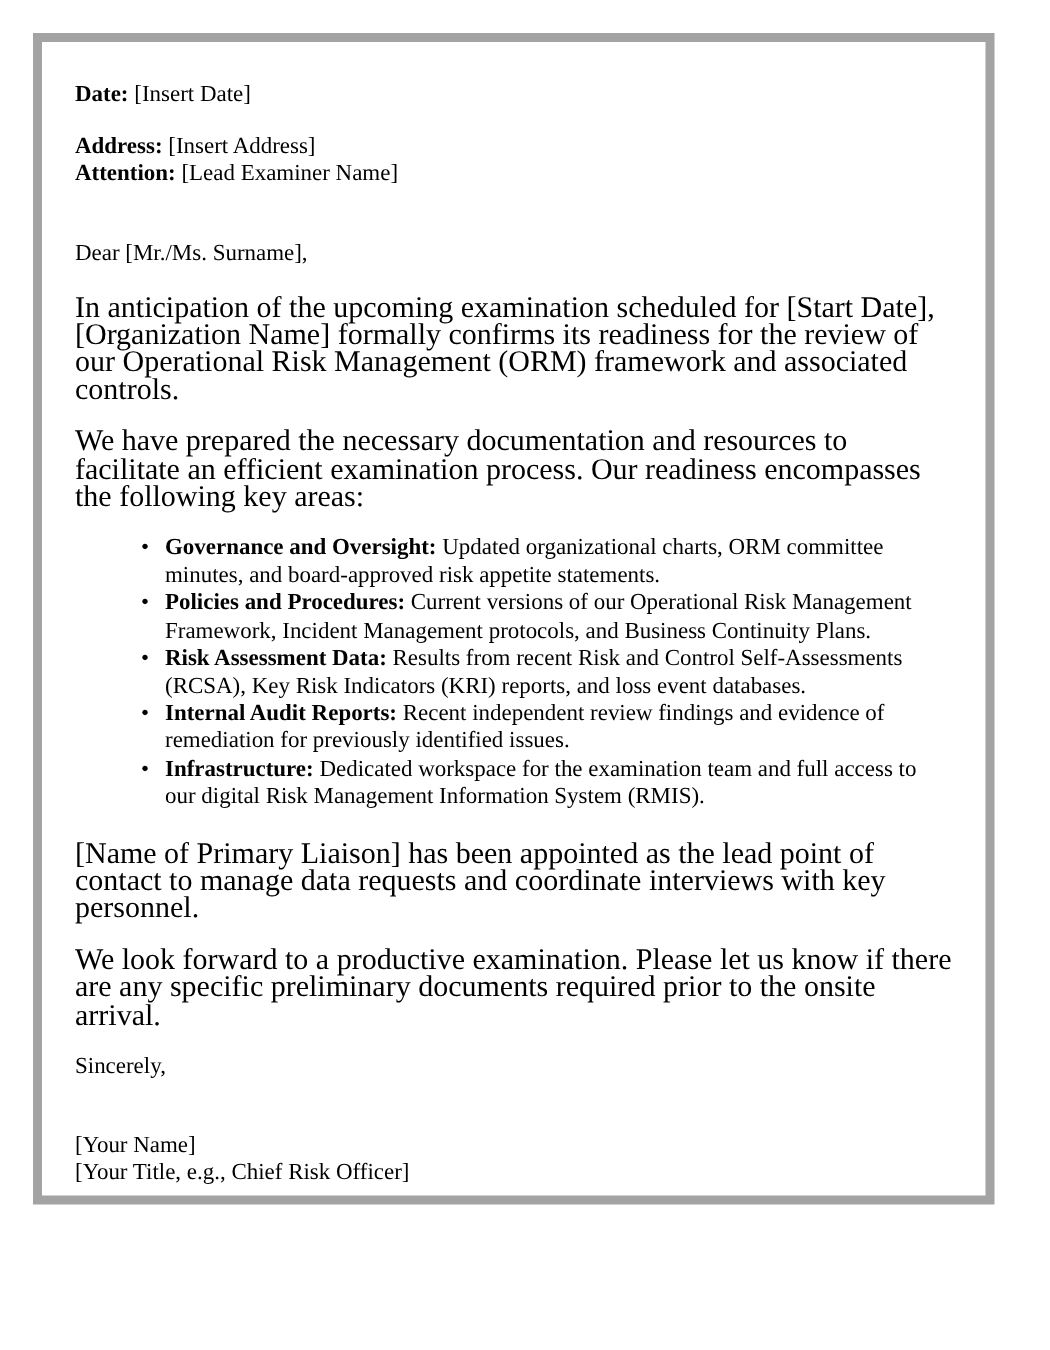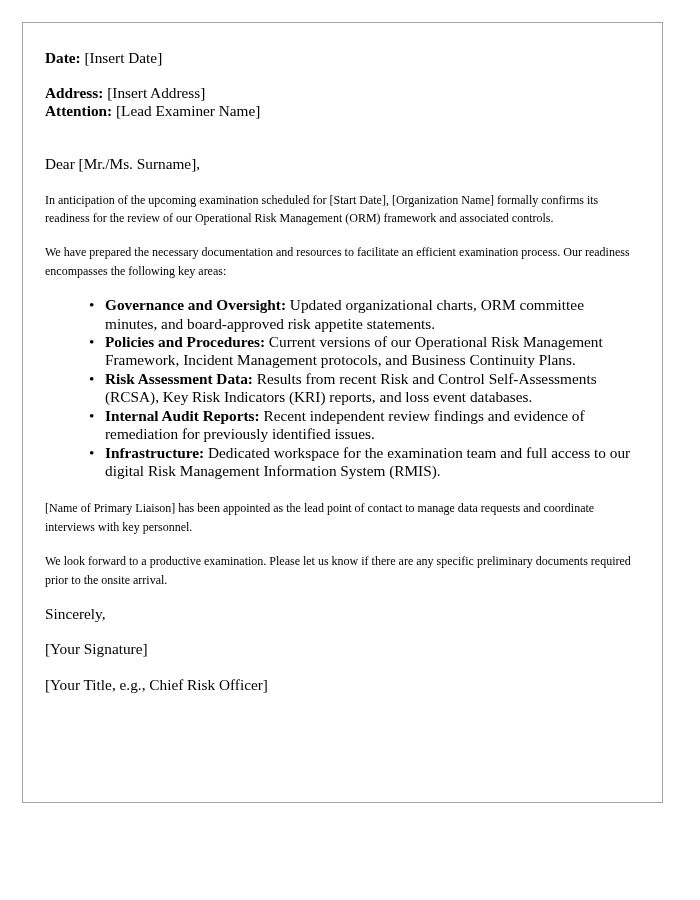--- a/index.html
+++ b/index.html
@@ -13,35 +13,35 @@
     font-family: "Liberation Serif", "DejaVu Serif", serif;
     color: #000000;
     overflow: hidden;
   }
   .page-frame {
     position: absolute;
     left: 22px;
     top: 22px;
     width: 641px;
     height: 781px;
-    border: 1px solid #a3a3a3;
+    border: 6px solid #a3a3a3;
     box-sizing: border-box;
     background: #ffffff;
   }
   .letter-body {
     padding: 26px 22px 0 22px;
     box-sizing: border-box;
   }
   .line {
     font-size: 15.3px;
     line-height: 17.4px;
     margin: 0;
   }
   .para {
-    font-size: 12px;
+    font-size: 20px;
     line-height: 18.4px;
     margin: 0;
     text-align: left;
   }
   b, .b {
     font-weight: bold;
   }
   .gap-md { height: 16px; }
   .gap-lg { height: 18px; }
   .gap-xl { height: 19px; }
@@ -124,19 +124,19 @@
 
     <p class="para">We look forward to a productive examination. Please let us know if there are any specific preliminary documents required prior to the onsite arrival.</p>
 
     <div class="gap-md"></div>
 
     <p class="line">Sincerely,</p>
 
     <div class="gap-lg"></div>
 
     <div class="sig-block">
-      <p class="line">[Your Signature]</p>
       <div class="gap-lg"></div>
+      <p class="line">[Your Name]</p>
       <p class="line">[Your Title, e.g., Chief Risk Officer]</p>
     </div>
 
   </div>
 </div>
 
 </body></html>

